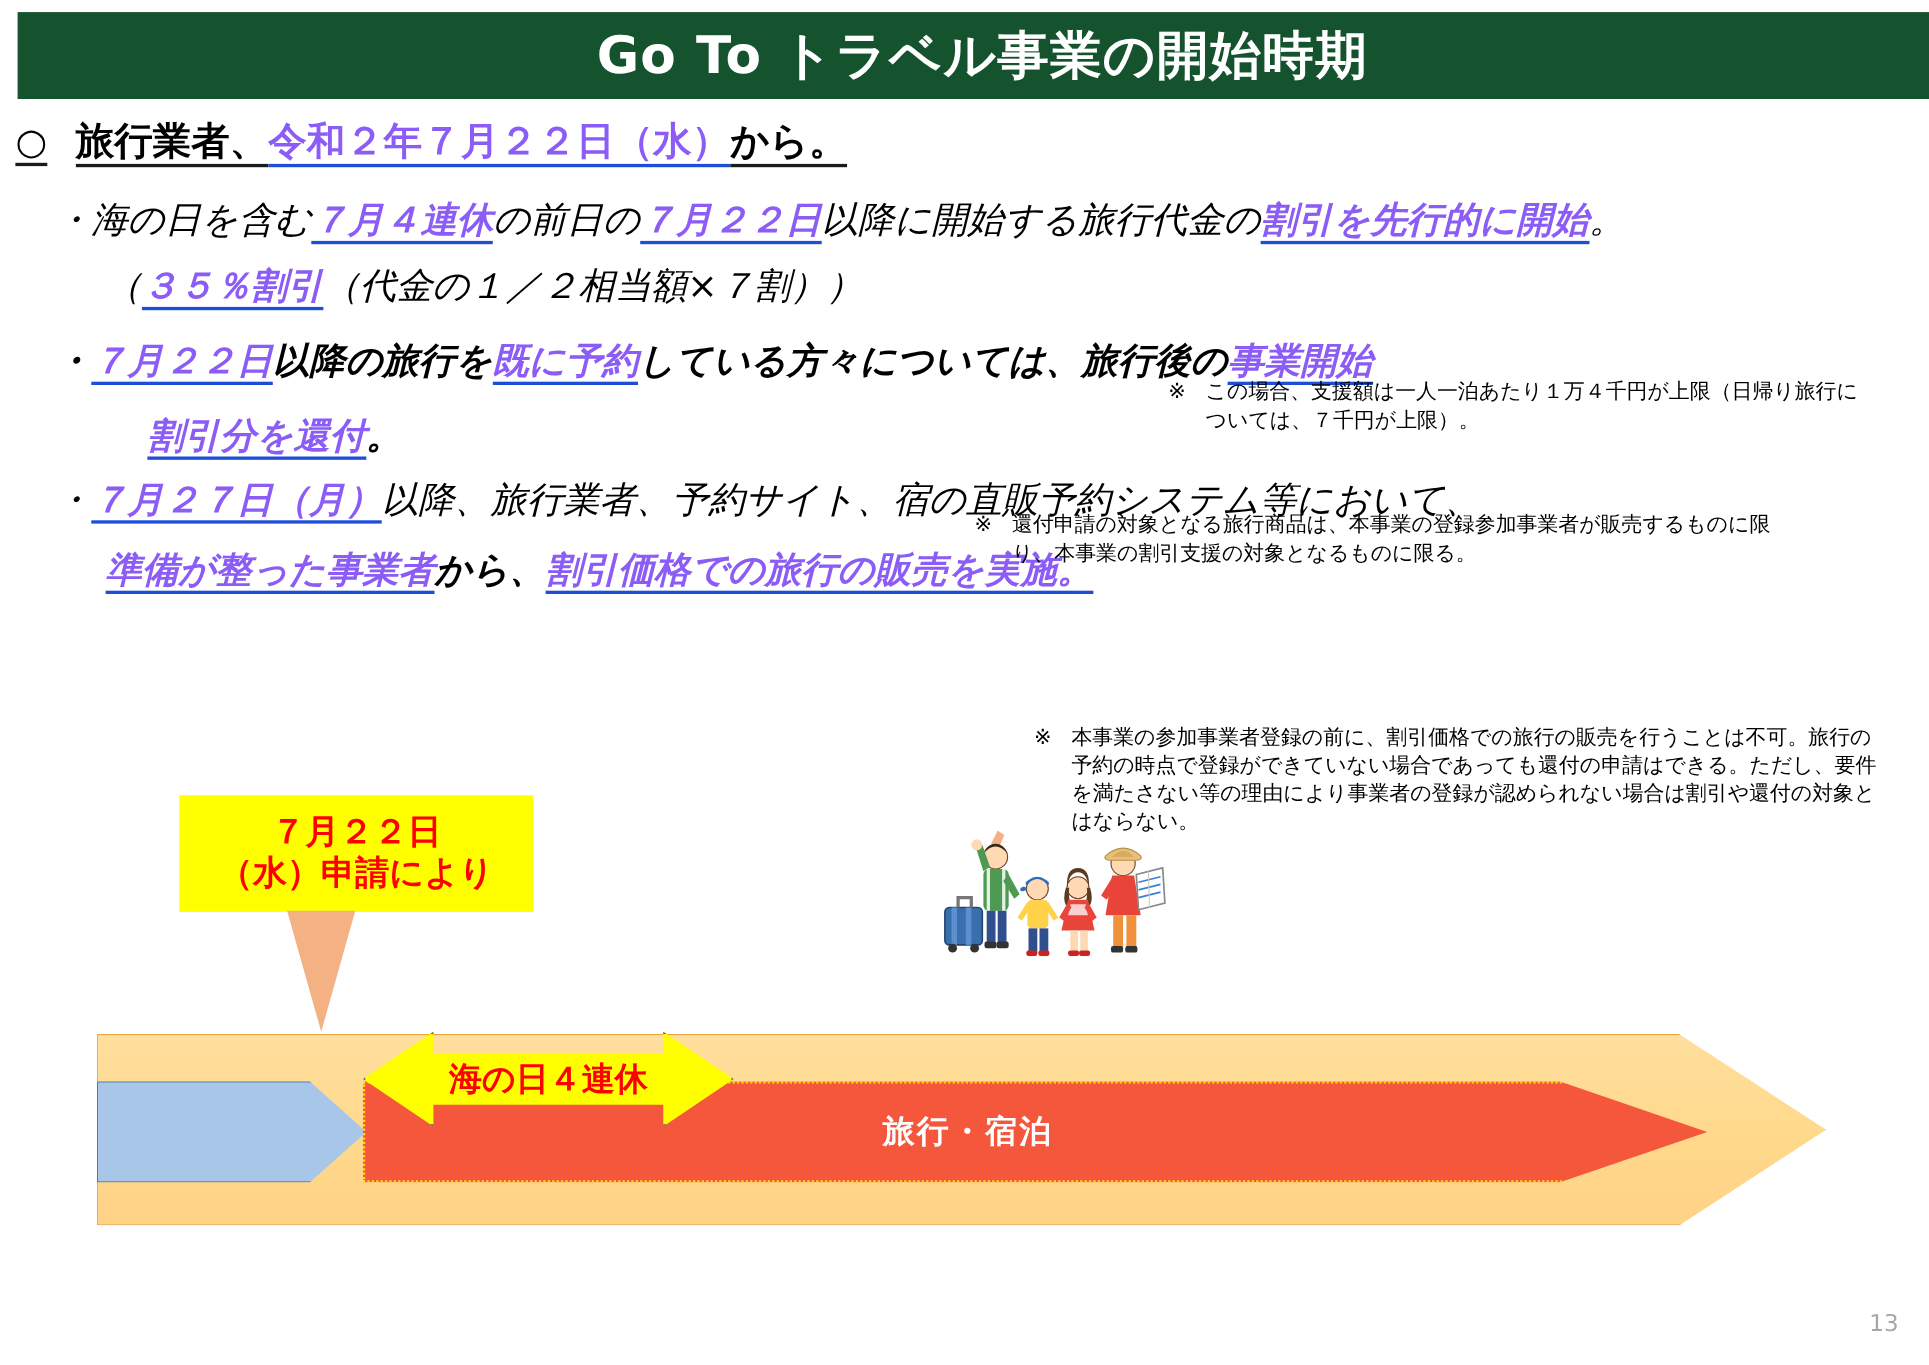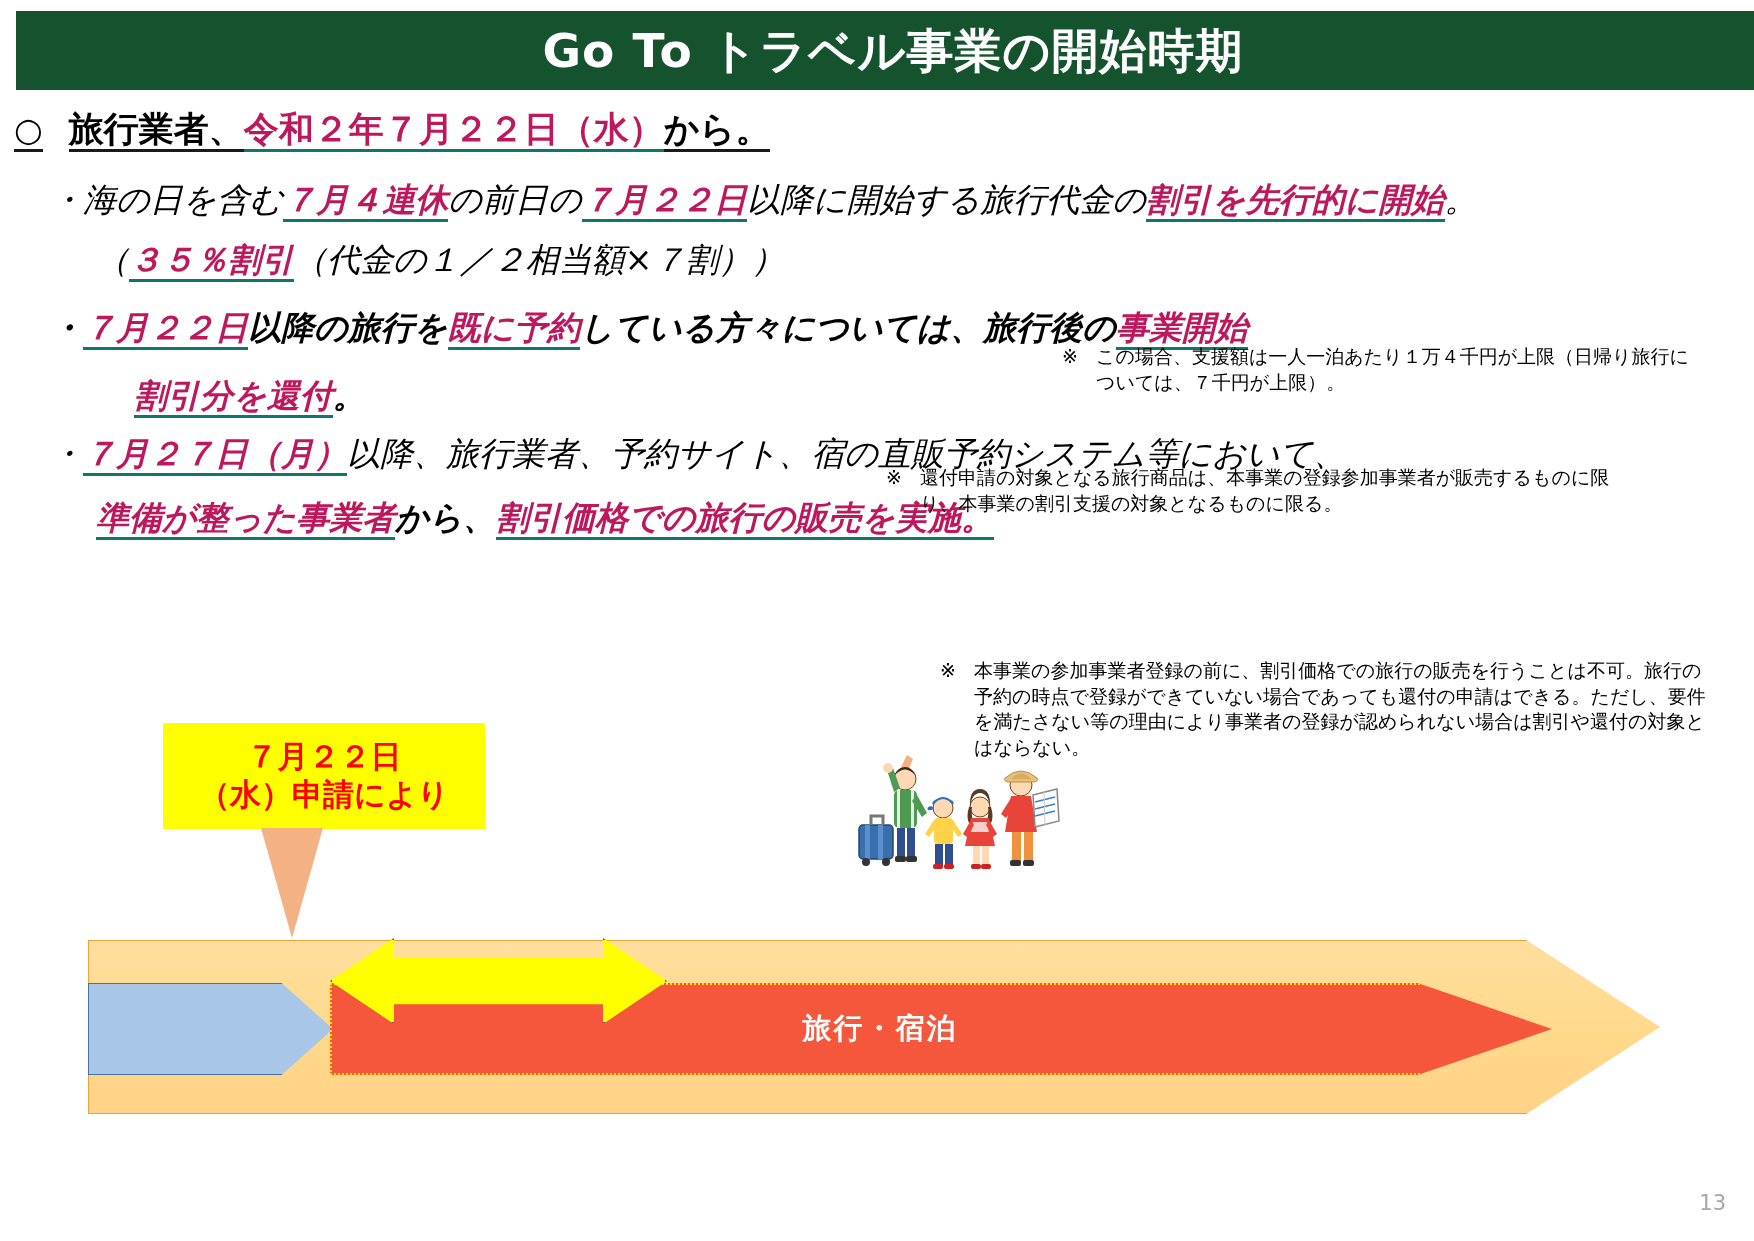--- a/index.html
+++ b/index.html
@@ -71,22 +71,22 @@
   .bullet-strong { font-weight: bold; }
 
   .b1 { left: 50px; top: 86px; }
   .b1b { left: 96px; top: 146px; }
   .b2 { left: 50px; top: 214px; font-weight: bold; }
   .b2b { left: 96px; top: 282px; font-weight: bold; margin-left: 38px; }
   .b3 { left: 50px; top: 340px; }
   .b3b { left: 96px; top: 404px; font-weight: bold; }
 
   .red {
-    color: #be185d;
-    border-bottom: 3px solid #0f766e;
+    color: #8b5cf6;
+    border-bottom: 3px solid #1d4ed8;
   }
   .underline-black { border-bottom: 3px solid #1a1a1a; }
 
   
   .note {
     position: absolute;
     font-size: 19px;
     line-height: 1.35;
     color: #000000;
   }
@@ -373,16 +373,19 @@
     </g>
   </svg>
 
   <div class="tl-base"></div>
   <div class="tl-blue"></div>
   <div class="tl-red"></div>
   <div class="tl-red-label">
     <span>旅行・宿泊</span>
   </div>
   <div class="tl-yellow"></div>
+  <div class="tl-yellow-label">
+    <span>海の日４連休</span>
+  </div>
 
 </div>
 
 <div class="page-number">13</div>
 
 </body></html>

